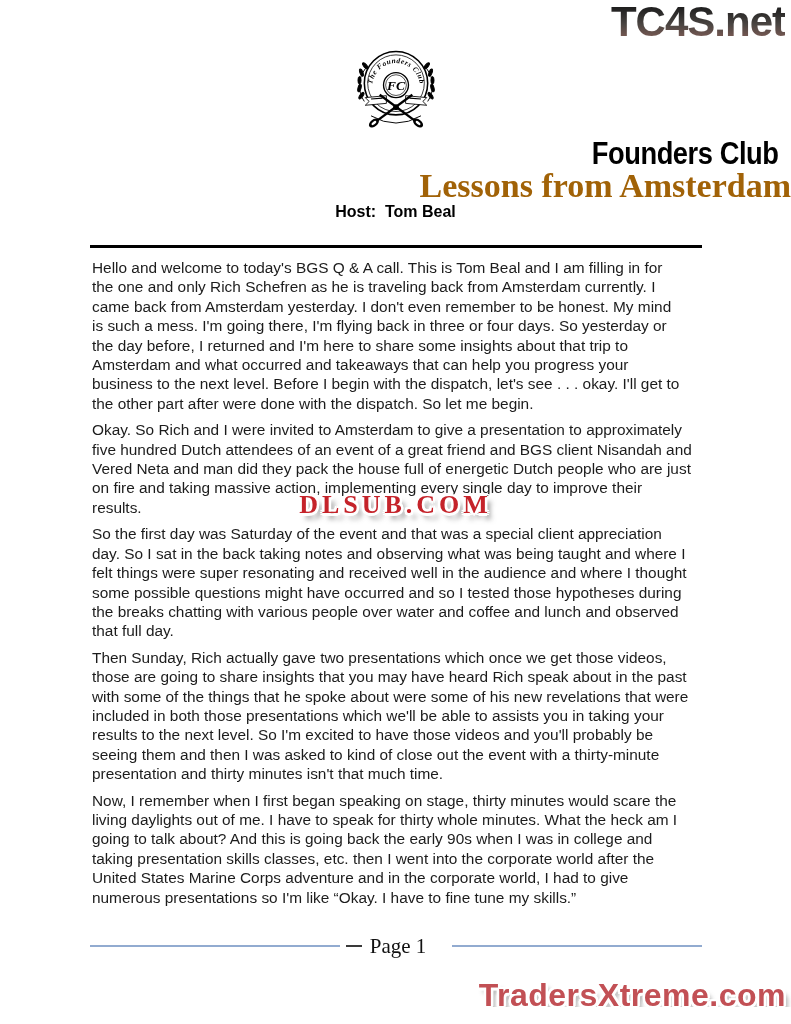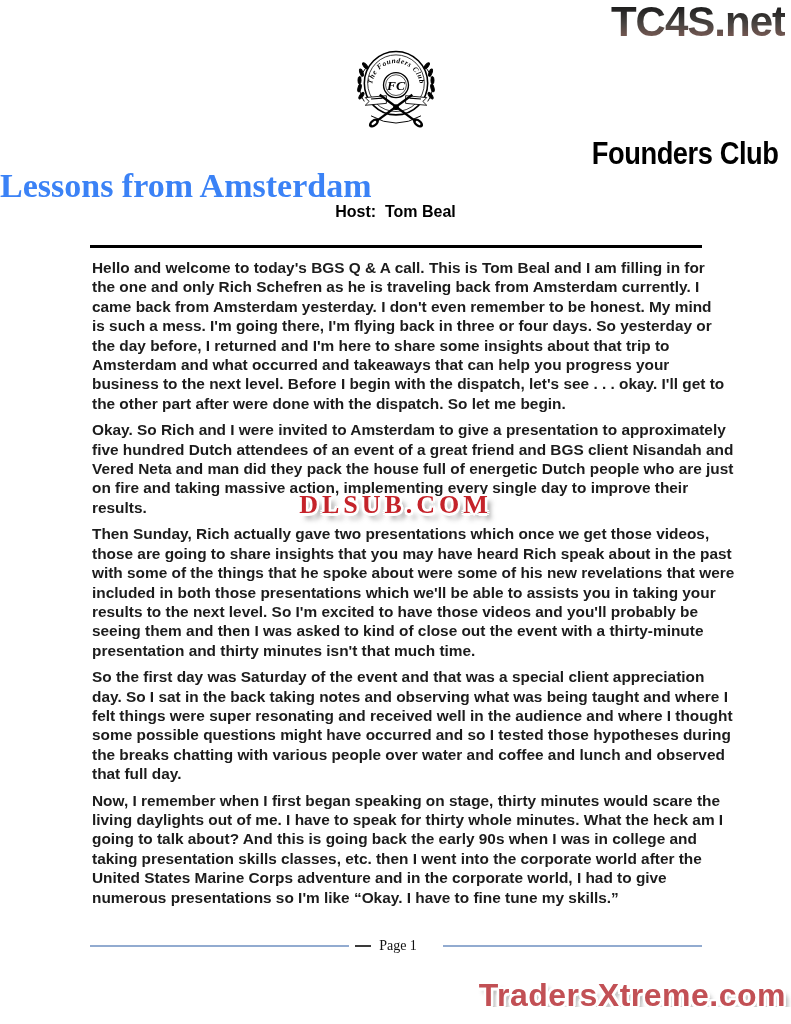--- a/index.html
+++ b/index.html
@@ -29,40 +29,40 @@
   }
 
   
   .org-title{
     position:absolute;top:136px;left:0;width:100%;
     text-align:right;font-size:31px;font-weight:900;color:#000;
   }
   .org-title span{display:inline-block;transform:scaleX(.88);letter-spacing:-.5px;}
   .doc-title{
     position:absolute;top:167px;left:0;width:100%;
-    text-align:left;
+    text-align:right;
     font-family:"Liberation Serif", serif;
-    font-size:34px;font-weight:bold;color:#3b82f6;
+    font-size:34px;font-weight:bold;color:#a16207;
   }
   .host-line{
     position:absolute;top:203px;left:0;width:100%;
     text-align:center;font-size:16px;font-weight:bold;color:#000;
     white-space:pre;
   }
   .head-rule{
     position:absolute;top:245px;left:90px;width:612px;height:3px;
     background:#000;border:none;margin:0;
   }
 
   
   .doc-body{
     position:absolute;top:258px;left:92px;width:655px;
     font-size:15.4px;line-height:19.4px;color:#1c1c1c;
   }
-  .para{white-space:pre-line;margin:0 0 7px 0;font-weight:bold;}
+  .para{white-space:pre-line;margin:0 0 7px 0;}
 
   
   .dlsub{
     position:absolute;top:490px;left:0;width:100%;
     text-align:center;z-index:3;
     font-family:"Liberation Serif", serif;
     font-size:26px;font-weight:900;letter-spacing:4px;
     color:#c5232a;
     text-shadow:
       -2px -2px 0 #fff, 2px -2px 0 #fff, -2px 2px 0 #fff, 2px 2px 0 #fff,
@@ -81,21 +81,21 @@
 
   
   .footer{
     position:absolute;top:936px;left:90px;width:612px;height:20px;
     display:flex;align-items:center;
   }
   .footer .rule-blue{flex:1;height:2px;background:#92abd0;}
   .footer .rule-dash{width:16px;height:1.5px;background:#3a3a3a;margin:0 8px 0 6px;}
   .footer .page-label{
     font-family:"Liberation Serif", serif;
-    font-size:14px;color:#111;margin-right:26px;white-space:pre;
+    font-size:21px;color:#111;margin-right:26px;white-space:pre;
   }
 
   
   .logo text{fill:#000;}
 </style>
 </head>
 <body>
 
 <div class="page">
 
@@ -164,33 +164,33 @@
 is such a mess.  I'm going there, I'm flying back in three or four days.  So yesterday or
 the day before, I returned and I'm here to share some insights about that trip to
 Amsterdam and what occurred and takeaways that can help you progress your
 business to the next level. Before I begin with the dispatch, let's see . . . okay.  I'll get to
 the other part after were done with the dispatch.  So let me begin.</p>
     <p class="para">Okay.  So Rich and I were invited to Amsterdam to give a presentation to approximately
 five hundred Dutch attendees of an event of a great friend and BGS client Nisandah and
 Vered Neta and man did they pack the house full of energetic Dutch people who are just
 on fire and taking massive action, implementing every single day to improve their
 results.</p>
+    <p class="para">So the first day was Saturday of the event and that was a special client appreciation
+day.  So I sat in the back taking notes and observing what was being taught and where I
+felt things were super resonating and received well in the audience and where I thought
+some possible questions might have occurred and so I tested those hypotheses during
+the breaks chatting with various people over water and coffee and lunch and observed
+that full day.</p>
     <p class="para">Then Sunday, Rich actually gave two presentations which once we get those videos,
 those are going to share insights that you may have heard Rich speak about in the past
 with some of the things that he spoke about were some of his new revelations that were
 included in both those presentations which we'll be able to assists you in taking your
 results to the next level. So I'm excited to have those videos and you'll probably be
 seeing them and then I was asked to kind of close out the event with a thirty-minute
 presentation and thirty minutes isn't that much time.</p>
-    <p class="para">So the first day was Saturday of the event and that was a special client appreciation
-day.  So I sat in the back taking notes and observing what was being taught and where I
-felt things were super resonating and received well in the audience and where I thought
-some possible questions might have occurred and so I tested those hypotheses during
-the breaks chatting with various people over water and coffee and lunch and observed
-that full day.</p>
     <p class="para">Now, I remember when I first began speaking on stage, thirty minutes would scare the
 living daylights out of me. I have to speak for thirty whole minutes.  What the heck am I
 going to talk about?  And this is going back the early 90s when I was in college and
 taking presentation skills classes, etc. then I went into the corporate world after the
 United States Marine Corps adventure and in the corporate world, I had to give
 numerous presentations so I'm like “Okay.  I have to fine tune my skills.”</p>
   </div>
 
   <div class="dlsub">DLSUB.COM</div>
 

